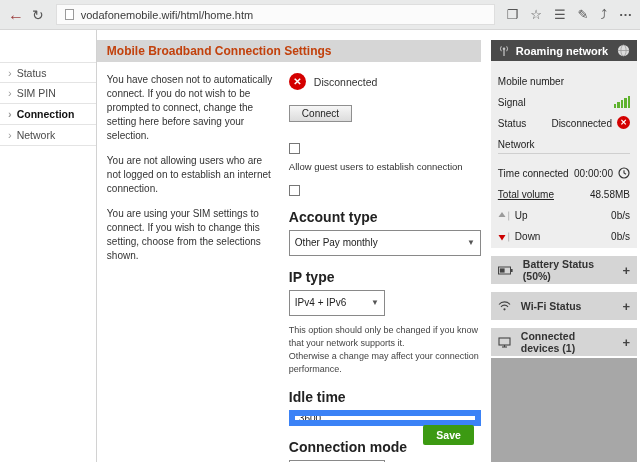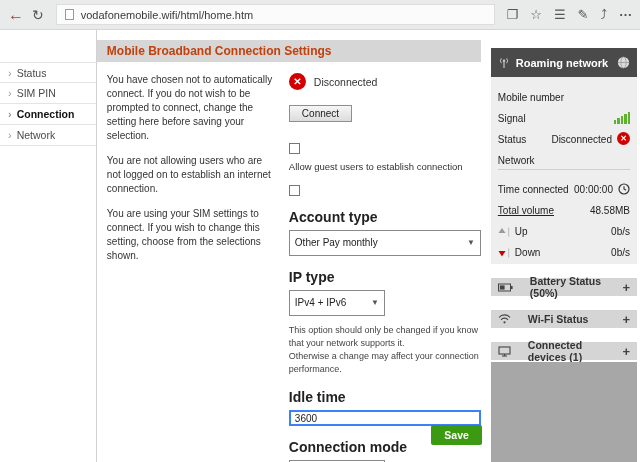--- a/index.html
+++ b/index.html
@@ -83,53 +83,53 @@
     padding:12px 5px; font-size:10px; color:#222; cursor:pointer;
   }
   .sel-full { width:100%; }
   .sel-sm { width:96px; }
   .selectbox .arr { color:#555; font-size:8px; }
 
   .note { font-size:9px; color:#444; line-height:1.45; margin-top:8px; width:190px; }
   .note p { margin:0; }
 
   .text-input {
-    width:100%; height:16px; border:2px solid #3b82f6; font-family:inherit;
+    width:100%; height:16px; border:6px solid #3b82f6; font-family:inherit;
     font-size:10px; padding:0 4px; color:#222;
   }
   .save-btn {
-    position:absolute; right:4px; bottom:17px;
+    position:absolute; right:12px; bottom:17px;
     background:#3c9a12; color:#fff; border:none; border-radius:2px;
     font-family:inherit; font-size:10.5px; font-weight:bold; padding:4px 13px; cursor:pointer;
   }
 
   
   .panel { width:162px; padding:10px 3px 0 5px; background:#fff; display:flex; flex-direction:column; }
   .panel-header {
-    background:#4a4a4a; color:#fff; height:29px; flex:none;
+    background:#4a4a4a; color:#fff; height:21px; flex:none;
     display:flex; align-items:center; gap:6px; padding:0 7px;
-    font-size:11px; font-weight:bold;margin-top:8px;
+    font-size:11px; font-weight:bold;
   }
   .panel-header .globe { margin-left:auto; display:flex; }
   .panel-body { background:#eeeeee; padding:5px 0 6px; flex:none; }
   .p-row { display:flex; align-items:flex-end; padding:0 7px; height:21px; font-size:10px; color:#222; }
   .p-row .val { margin-left:auto; }
   .p-row .ric { margin-left:5px; display:flex; }
   .p-row .lic { margin-right:4px; display:flex; }
   .p-div { border-top:1px solid #cfcfcf; margin:3px 7px 4px; }
   .link { text-decoration:underline; cursor:pointer; }
   .bars { display:flex; align-items:flex-end; gap:1px; margin-left:auto; }
   .bars span { width:2.5px; background:#5fb22e; display:block; }
   .bars span:nth-child(1){height:4px;} .bars span:nth-child(2){height:6px;}
   .bars span:nth-child(3){height:8px;} .bars span:nth-child(4){height:10px;}
   .bars span:nth-child(5){height:12px;}
 
   .p-section {
-    background:#d5d5d5; height:18px; margin-top:14px; flex:none;
-    display:flex; align-items:center; gap:17px; padding:0 7px;
+    background:#d5d5d5; height:28px; margin-top:8px; flex:none;
+    display:flex; align-items:center; gap:10px; padding:0 7px;
     font-size:10.5px; font-weight:bold; color:#333; cursor:pointer;
   }
   .p-section .sic { display:flex; }
   .p-section .plus { margin-left:auto; font-size:13px; font-weight:bold; color:#444; }
   .panel-rest { flex:1; background:#a7a7a7; margin-top:2px; }
 </style>
 </head>
 <body>
 
 <div class="screen">

